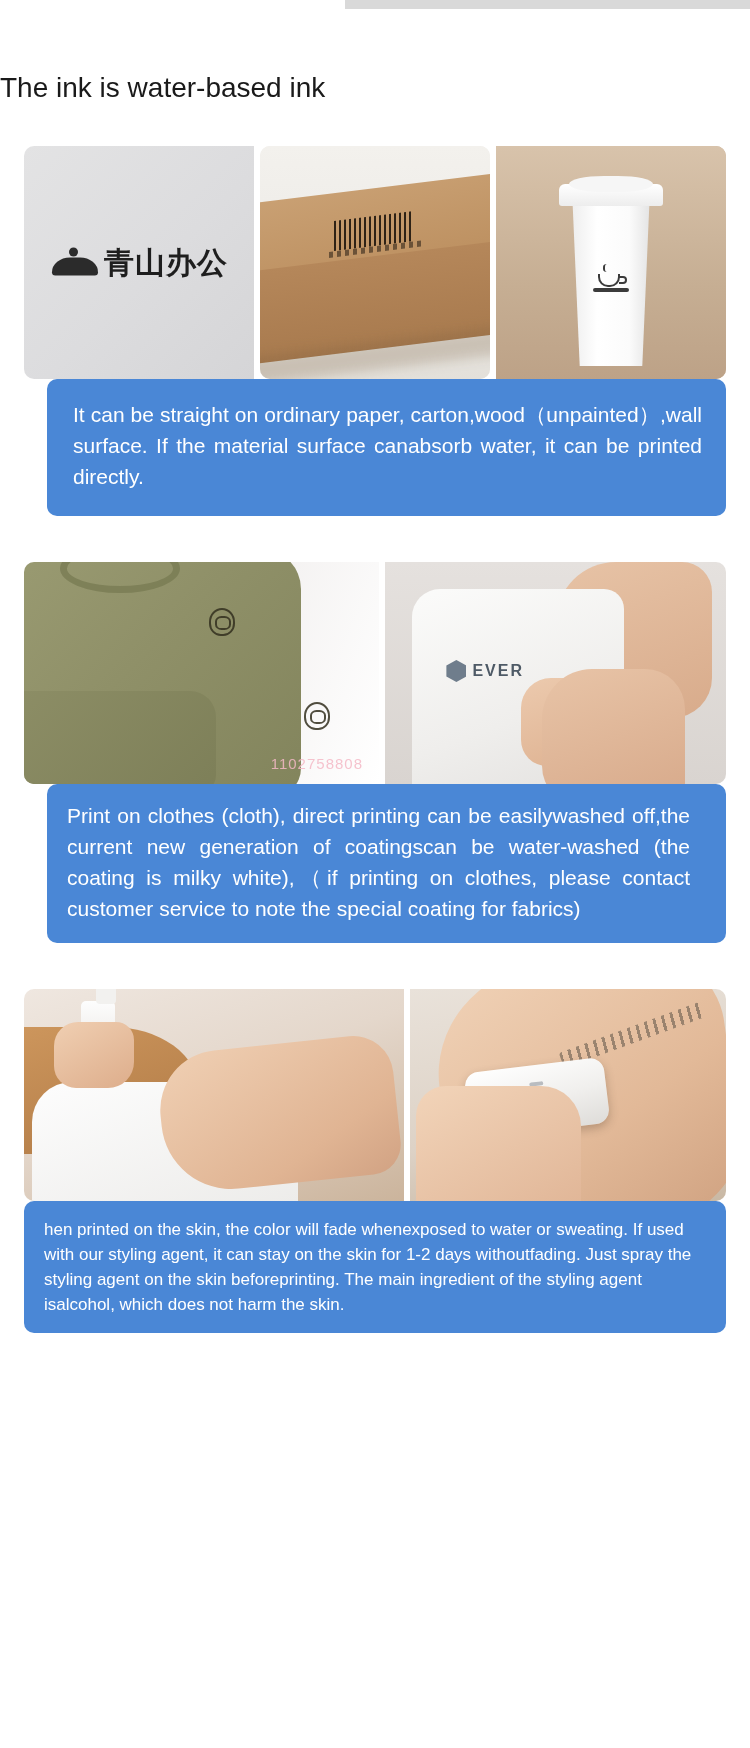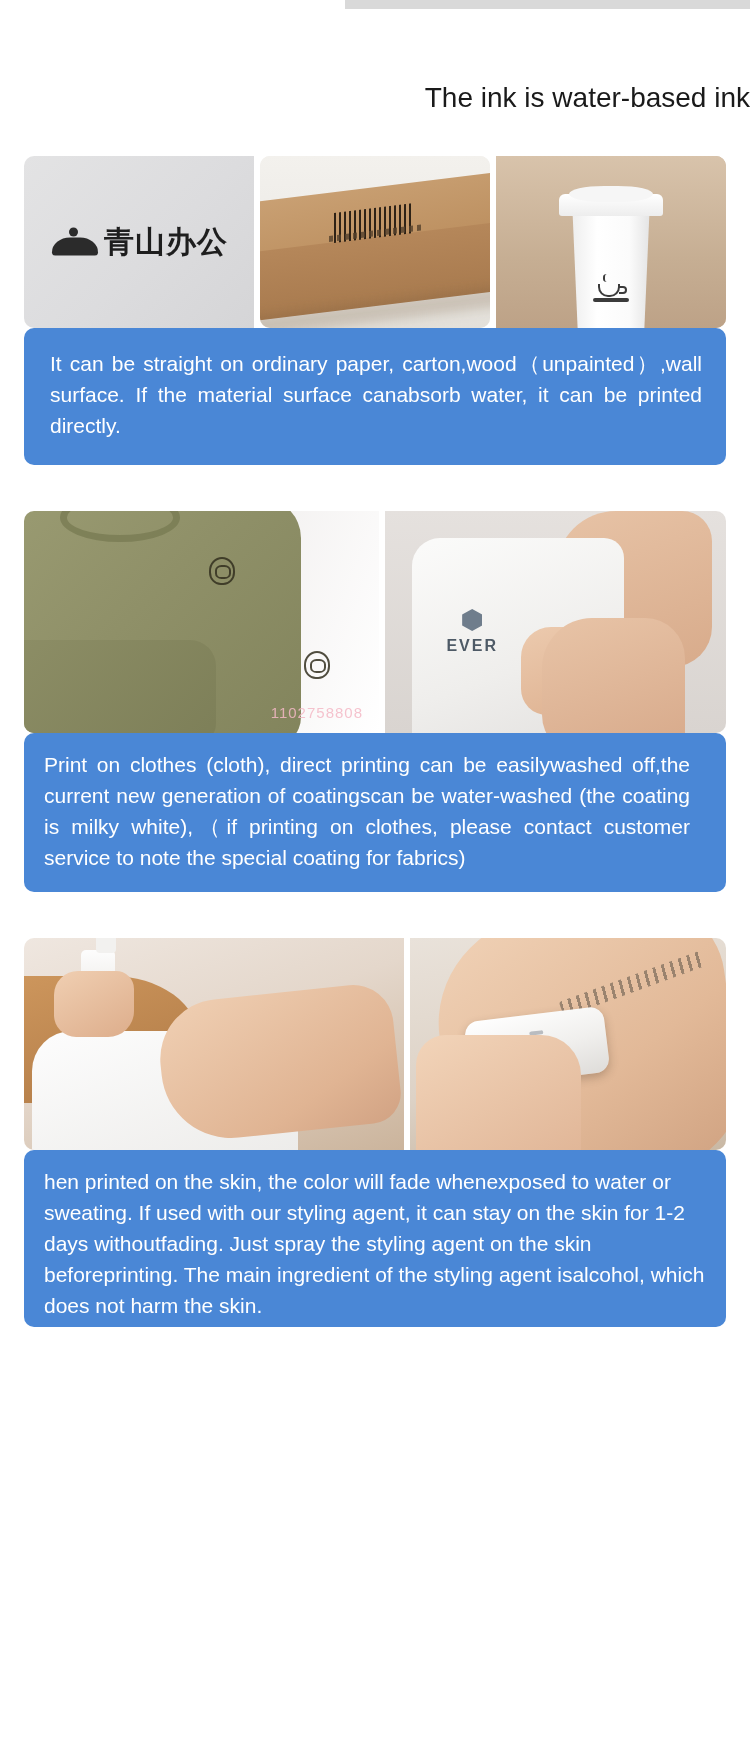--- a/index.html
+++ b/index.html
@@ -38,24 +38,24 @@
 
   .title {
     text-align: center;
     font-size: 40px;
     font-weight: bold;
     color: #0d0d0d;
     letter-spacing: -0.3px;
     line-height: 1.2;
   }
   .subtitle {
-    text-align: right;
+    text-align: left;
     font-size: 28px;
     color: #1a1a1a;
-    margin-top: 32px;
+    margin-top: 22px;
     font-weight: 400;
   }
 
   .section {
     margin-top: 42px;
     padding: 0 24px;
   }
   .section.second { margin-top: 46px; }
   .section.third { margin-top: 46px; }
 
@@ -64,21 +64,21 @@
     gap: 6px;
     width: 100%;
   }
 
   .photo {
     position: relative;
     overflow: hidden;
     border-radius: 10px;
     flex: 1 1 0;
   }
-  .photo.r1 { height: 172px; }
+  .photo.r1 { height: 233px; }
   .photo.r2 { height: 222px; }
   .photo.r3 { height: 212px; }
 
   
   .p-logo {
     background: linear-gradient(135deg,#e3e3e4 0%,#dcdcde 55%,#d5d5d7 100%);
     border-radius: 10px 0 0 10px;
   }
   .p-logo .logo-wrap {
     position: absolute;
@@ -221,24 +221,24 @@
   
   .caption {
     background: #4a87d6;
     color: #ffffff;
     border-radius: 10px;
     padding: 18px 22px 20px 22px;
     font-size: 21px;
     line-height: 1.48;
     margin-top: 0;
   }
-  .caption.justify { text-align: justify; text-align-last: left; }
+  .caption.justify { text-align: justify; text-align-last: left; margin-left: 23px; }
   .caption.r1 { padding: 20px 24px 24px 26px; }
   .caption.r2 { font-size: 21px; padding: 16px 36px 18px 20px; }
-  .caption.r3 { font-size: 21px; padding: 16px 20px 6px 20px; }
+  .caption.r3 { font-size: 17px; padding: 16px 20px 16px 20px; }
 
   
   .p-shirt1 { flex: 0 0 355px; height: 222px; border-radius: 10px 0 0 10px; }
   .p-shirt1 .bg {
     position: absolute; inset: 0;
     background: linear-gradient(110deg,#f4f2f0 0%,#efeceb 40%,#ffffff 100%);
   }
   .p-shirt1 .cloth {
     position: absolute;
     left: -6%; top: -6%;
@@ -323,21 +323,20 @@
     width: 30%; height: 40%;
     background: linear-gradient(160deg,#eccaae 0%,#ddb08f 100%);
     border-radius: 30px 24px 22px 26px;
   }
   .p-shirt2 .brand {
     position: absolute;
     left: 18%; top: 44%;
     display: flex;
     align-items: center;
     gap: 6px;
-    flex-direction: column;
   }
   .p-shirt2 .brand .hex {
     width: 20px; height: 22px;
     background: #6f7d8c;
     clip-path: polygon(50% 0,100% 25%,100% 75%,50% 100%,0 75%,0 25%);
   }
   .p-shirt2 .brand .bt {
     font-size: 16px;
     letter-spacing: 2px;
     color: #4e5a66;

